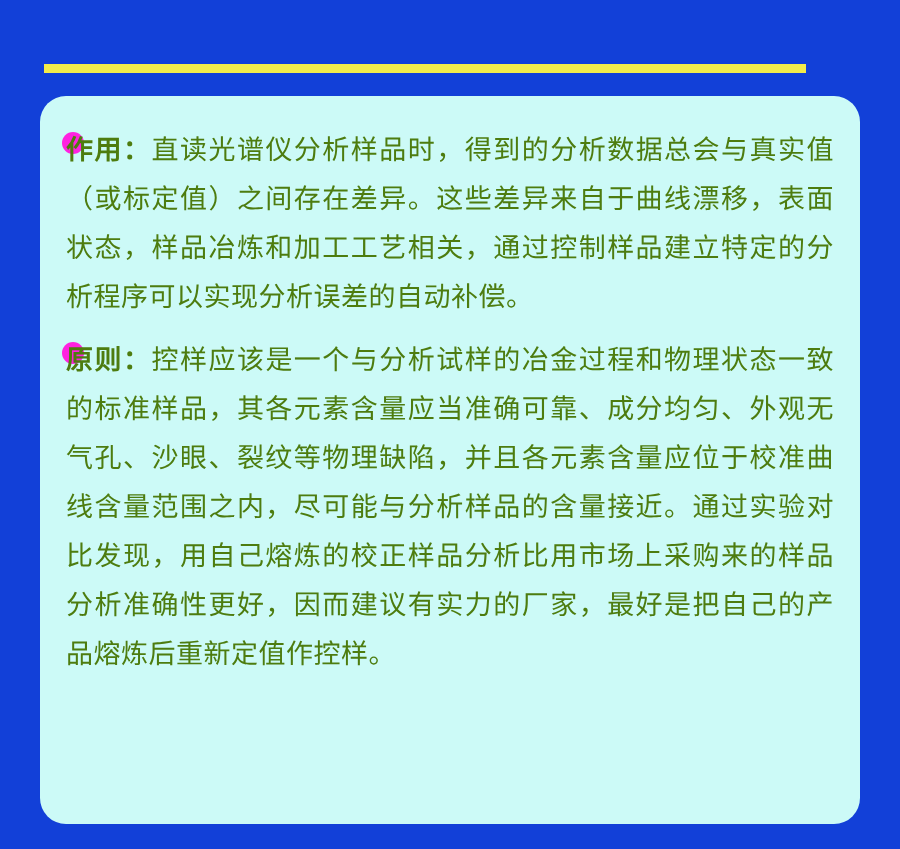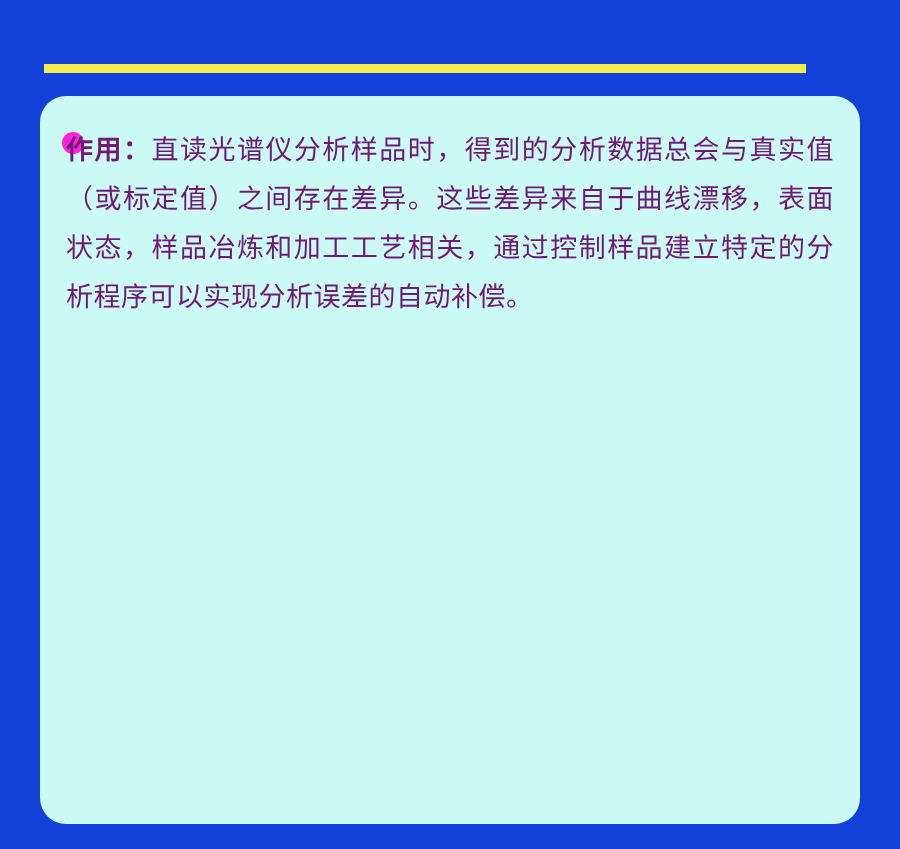--- a/index.html
+++ b/index.html
@@ -57,21 +57,21 @@
   }
   .card-inner {
     position: absolute;
     left: 26px;
     top: 26px;
     right: 26px;
     bottom: 20px;
   }
   .para {
     position: relative;
-    color: #701a75;
+    color: #4d7c0f;
     font-size: 27px;
     line-height: 49px;
     text-align: justify;
     text-justify: inter-ideograph;
     letter-spacing: 0.5px;
     margin: 0 0 6px 0;
   }
   .para .lead {
     position: relative;
     font-weight: bold;
@@ -107,17 +107,21 @@
   </div>
 
   <div class="card">
     <div class="card-inner">
 
       <p class="para p1">
         <span class="bullet-dot"></span>
         <span class="para-text"><span class="lead">作用：</span><span>直读光谱仪分析样品时，得到的分析数据总会与真实值（或标定值）之间存在差异。这些差异来自于曲线漂移，表面状态，样品冶炼和加工工艺相关，通过控制样品建立特定的分析程序可以实现分析误差的自动补偿。</span></span>
       </p>
 
+      <p class="para p2">
+        <span class="bullet-dot"></span>
+        <span class="para-text"><span class="lead">原则：</span><span>控样应该是一个与分析试样的冶金过程和物理状态一致的标准样品，其各元素含量应当准确可靠、成分均匀、外观无气孔、沙眼、裂纹等物理缺陷，并且各元素含量应位于校准曲线含量范围之内，尽可能与分析样品的含量接近。通过实验对比发现，用自己熔炼的校正样品分析比用市场上采购来的样品分析准确性更好，因而建议有实力的厂家，最好是把自己的产品熔炼后重新定值作控样。</span></span>
+      </p>
 
     </div>
   </div>
 
 </div>
 
 </body></html>

